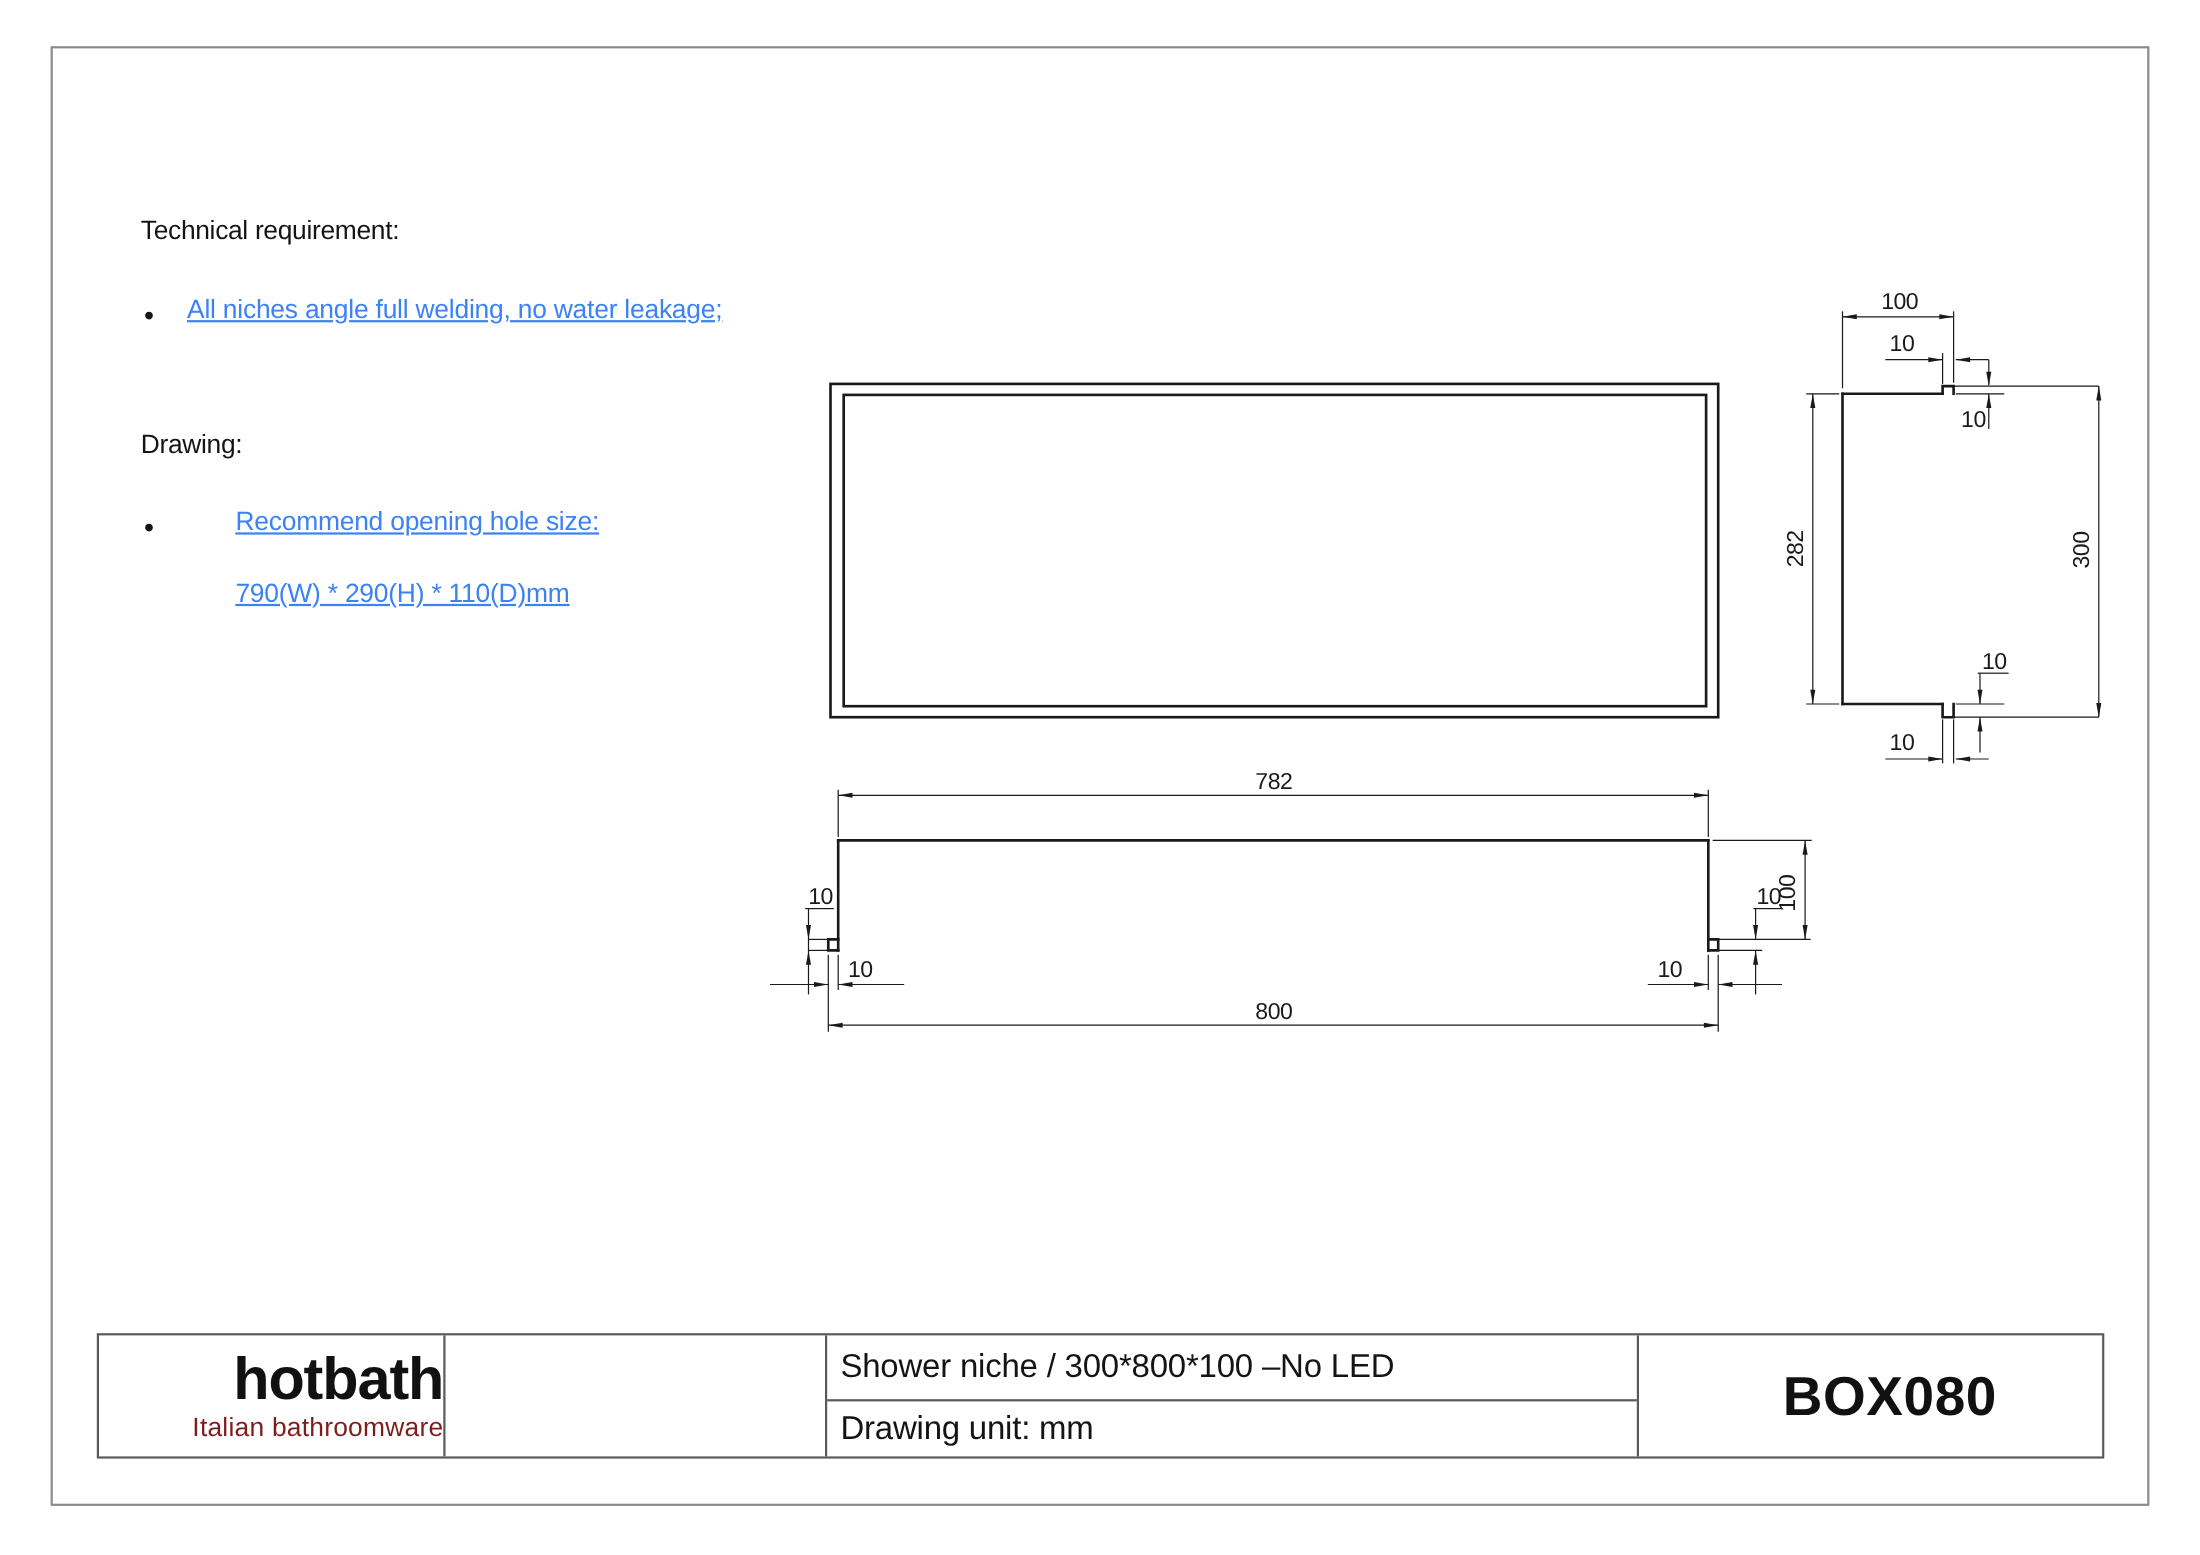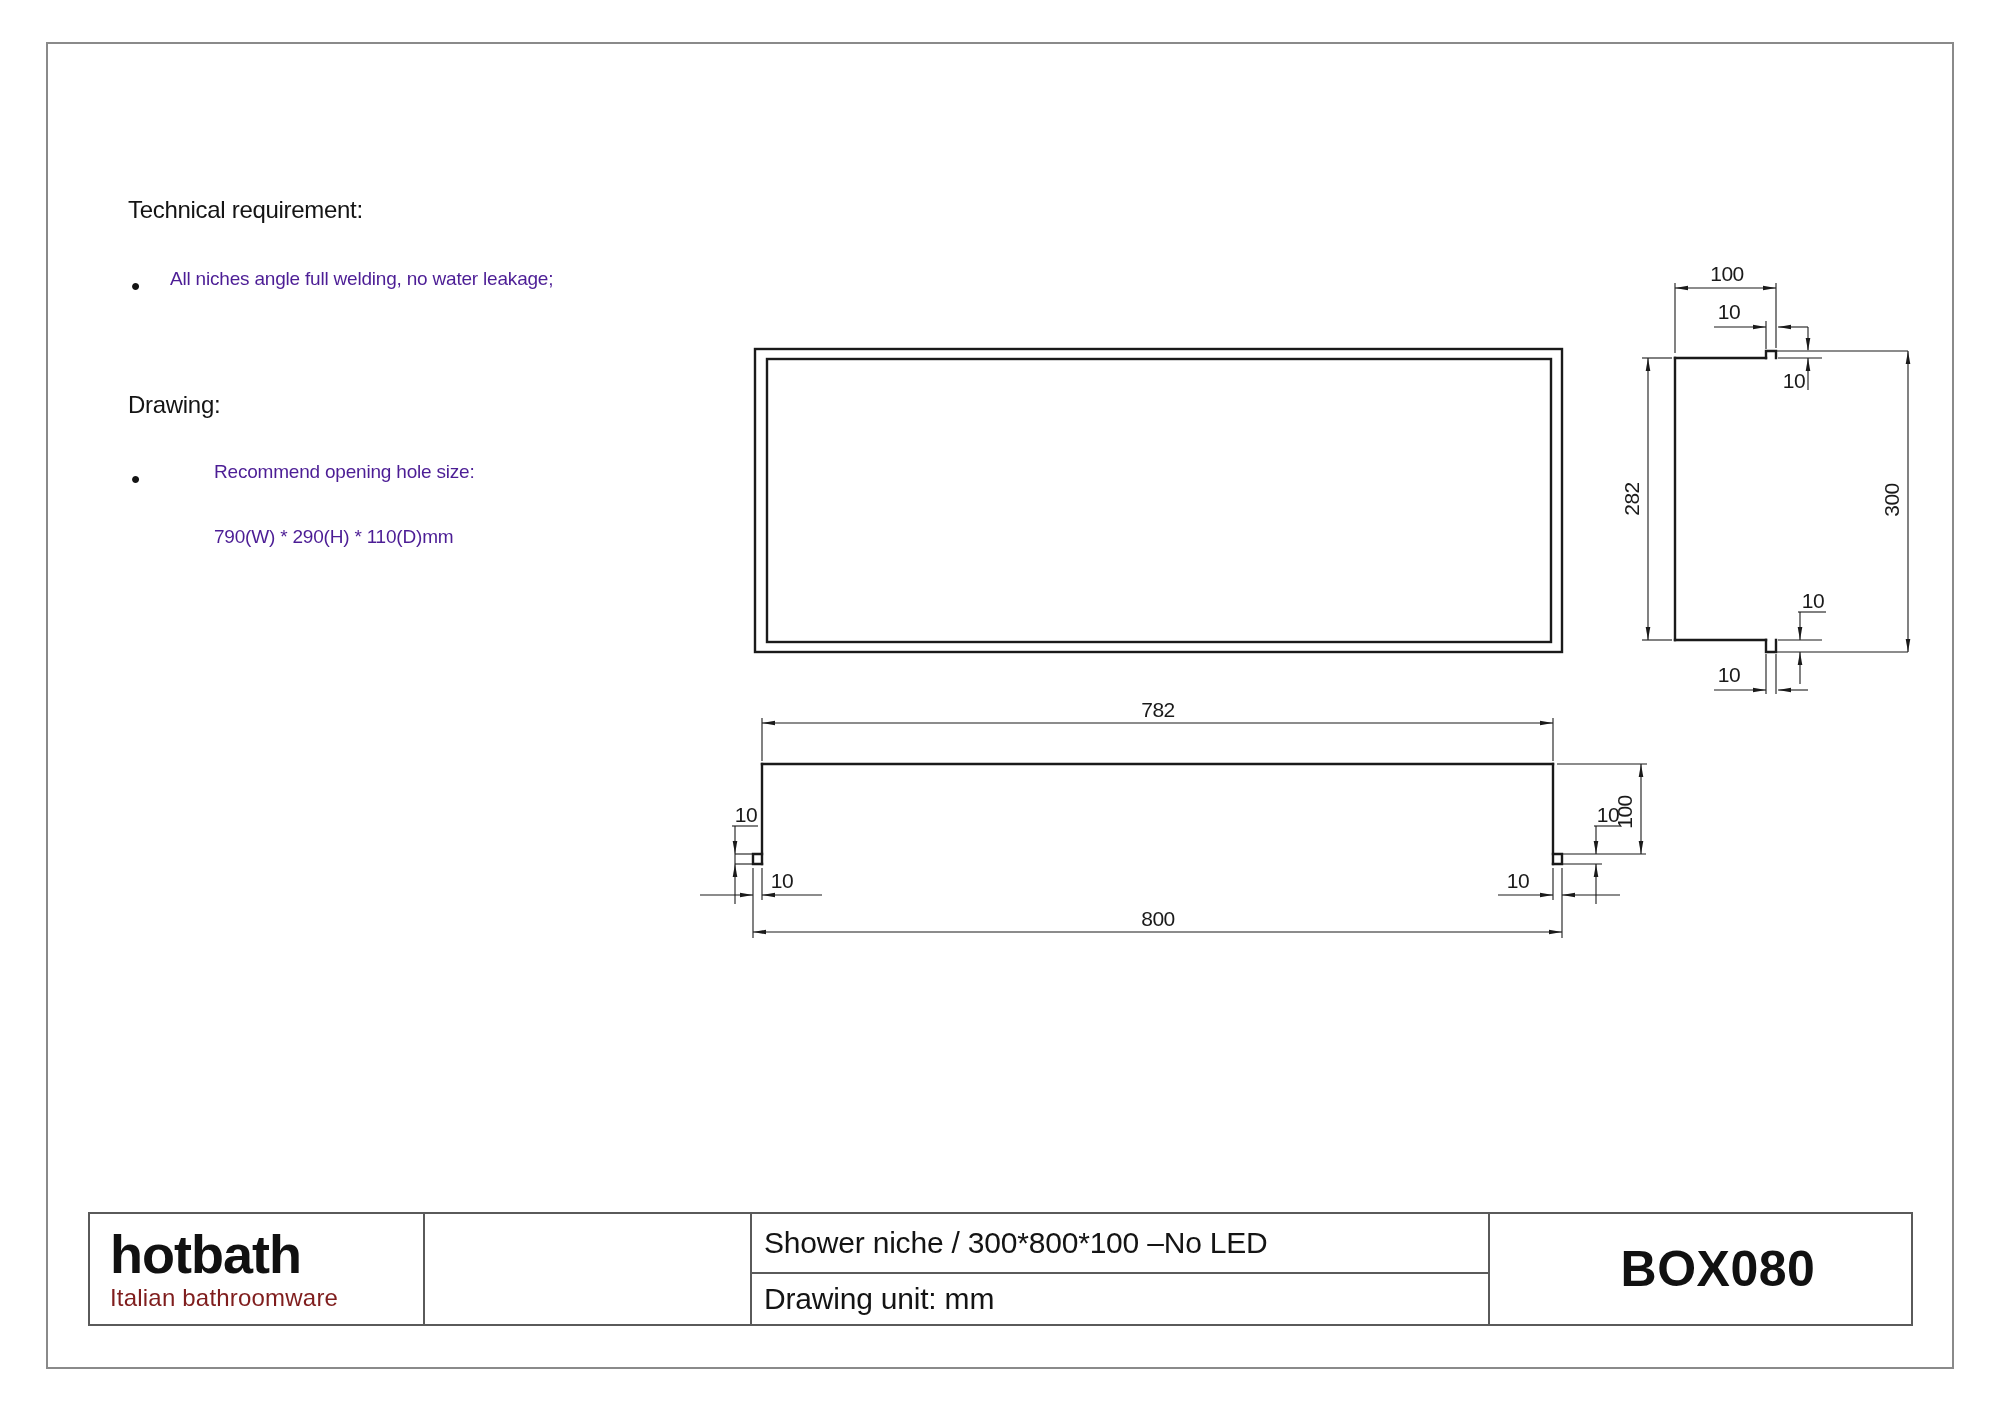--- a/index.html
+++ b/index.html
@@ -5,33 +5,33 @@
   html,body{margin:0;padding:0;background:#ffffff;}
   #sheet{
     position:relative;width:2000px;height:1414px;background:#ffffff;
     font-family:"Liberation Sans", sans-serif;color:#161616;overflow:hidden;
   }
   #page-border{
     position:absolute;left:46px;top:42px;width:1908px;height:1327px;
     border:2px solid #8a8a8a;box-sizing:border-box;
   }
   .note-heading{position:absolute;font-size:24px;letter-spacing:-0.3px;color:#141414;}
-  .note-line{position:absolute;font-size:19px;letter-spacing:-0.2px;color:#4c1d95;white-space:nowrap;}
+  .note-line{position:absolute;font-size:24px;letter-spacing:-0.2px;color:#3b82f6;white-space:nowrap;text-decoration:underline;}
   .bullet-dot{position:absolute;font-size:26px;color:#141414;}
   #drawing-svg{position:absolute;left:0;top:0;}
   .tk{stroke:#1a1a1a;stroke-width:2.4;fill:none;stroke-linecap:square;}
   .tn{stroke:#1a1a1a;stroke-width:1.1;fill:none;stroke-linecap:butt;}
   .ah{fill:#1a1a1a;stroke:none;}
   .dim{font-family:"Liberation Sans", sans-serif;font-size:21px;fill:#1a1a1a;letter-spacing:-0.5px;}
   #title-block{
     position:absolute;left:88px;top:1212px;width:1825px;height:114px;
     border:2px solid #5a5a5a;box-sizing:border-box;
   }
   .tb-cell{position:absolute;top:0;height:100%;box-sizing:border-box;border-right:2px solid #5a5a5a;}
-  #tb-logo-cell{left:0;width:315px;display:flex;flex-direction:column;justify-content:center;align-items:flex-start;margin-left:20px;}
+  #tb-logo-cell{left:0;width:315px;display:flex;flex-direction:column;justify-content:center;align-items:flex-end;}
   #tb-empty-cell{left:315px;width:347px;}
   #tb-desc-cell{left:662px;width:738px;}
   #tb-model-cell{left:1400px;width:423px;border-right:none;display:flex;align-items:center;justify-content:center;}
   .brand-main{font-size:54px;font-weight:700;letter-spacing:-1px;color:#111;line-height:1;}
   .brand-sub{font-size:24px;letter-spacing:0.2px;color:#7f1d1d;margin-top:3px;}
   .tb-row{position:absolute;left:0;width:100%;display:flex;align-items:center;box-sizing:border-box;padding-left:12px;font-size:30px;letter-spacing:-0.2px;color:#141414;}
   #tb-row-product{top:0;height:60px;border-bottom:2px solid #5a5a5a;}
   #tb-row-unit{top:60px;height:50px;}
   .model-text{font-size:50px;font-weight:700;letter-spacing:0.5px;color:#111;margin-left:33px;}
 </style>

